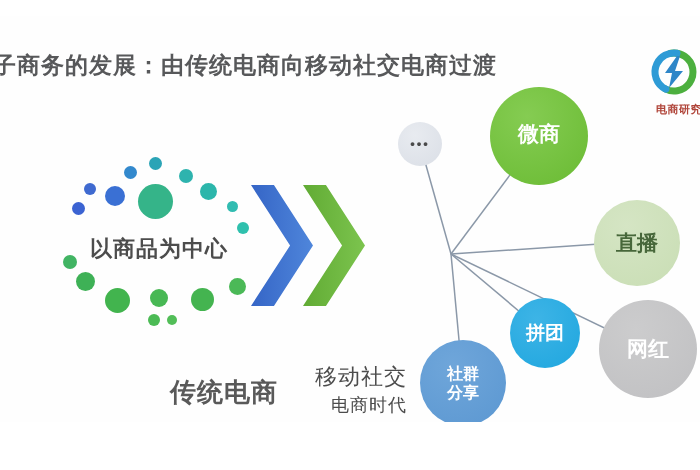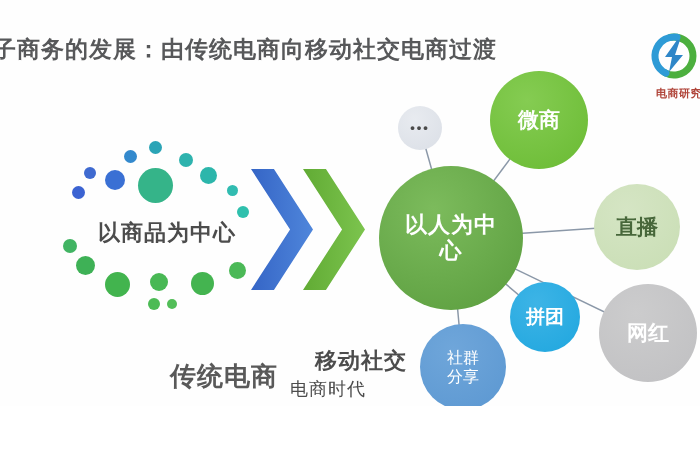--- a/index.html
+++ b/index.html
@@ -1,34 +1,35 @@
 <!DOCTYPE html>
 <html><head>
 <meta charset="utf-8">
 <style>
   html,body{margin:0;padding:0;background:#fff;}
   .canvas{
     position:relative;width:700px;height:406px;overflow:hidden;background:#fefefe;
     font-family:"Liberation Sans","DejaVu Sans",sans-serif;
+    margin-top:16px;
   }
   .title{
     position:absolute;left:-7px;top:36px;font-size:23px;font-weight:700;
     color:#57585a;letter-spacing:1px;white-space:nowrap;line-height:1.15;
   }
   
   .logo{position:absolute;left:648px;top:30px;width:60px;height:72px;}
   .logo svg{display:block;}
   .logo-caption{
     position:absolute;left:8px;top:56px;font-size:11px;font-weight:700;
     color:#b0453a;white-space:nowrap;letter-spacing:0.5px;
   }
   
   .dot{position:absolute;border-radius:50%;z-index:1;}
   .left-label{
-    position:absolute;left:68px;top:218px;width:198px;text-align:center;
+    position:absolute;left:60px;top:218px;width:198px;text-align:center;
     font-size:22px;font-weight:600;color:#4c4c4c;z-index:2;letter-spacing:1px;
   }
   .left-caption{
     position:absolute;left:78px;top:359px;width:200px;text-align:right;
     font-size:26px;font-weight:600;color:#595959;letter-spacing:1px;
   }
   
   .chevron{
     position:absolute;top:169px;width:62px;height:121px;z-index:1;
     clip-path:polygon(0% 0%,37% 0%,100% 50%,37% 100%,0% 100%,63% 50%);
@@ -40,24 +41,24 @@
   
   .sat,.hub{
     position:absolute;border-radius:50%;display:flex;align-items:center;justify-content:center;
     z-index:3;text-align:center;
   }
   .sat span,.hub span{display:block;line-height:1.2;}
   .hub{z-index:3;}
   .hub span{width:94px;font-weight:600;letter-spacing:1px;}
   .right-caption1{
     position:absolute;left:300px;top:346px;width:122px;text-align:center;
-    font-size:22px;font-weight:700;color:#4c4c4c;letter-spacing:1px;
+    font-size:22px;font-weight:400;color:#4c4c4c;letter-spacing:1px;
   }
   .right-caption2{
-    position:absolute;left:290px;top:377px;width:124px;text-align:left;
+    position:absolute;left:283px;top:377px;width:124px;text-align:right;
     font-size:18px;font-weight:500;color:#4c4c4c;letter-spacing:1px;
   }
 </style>
 </head>
 <body>
 
 <div class="canvas">
 
   <div class="title">子商务的发展：由传统电商向移动社交电商过渡</div>
 
@@ -98,41 +99,38 @@
 
   <svg id="connector-layer" width="700" height="470">
       <line x1="451" y1="238" x2="420" y2="128" stroke="#8b98a8" stroke-width="1.5"></line>
       <line x1="451" y1="238" x2="539" y2="120" stroke="#8b98a8" stroke-width="1.5"></line>
       <line x1="451" y1="238" x2="614" y2="227" stroke="#8b98a8" stroke-width="1.5"></line>
       <line x1="451" y1="238" x2="545" y2="317" stroke="#8b98a8" stroke-width="1.5"></line>
       <line x1="451" y1="238" x2="648" y2="333" stroke="#8b98a8" stroke-width="1.5"></line>
       <line x1="451" y1="238" x2="463" y2="367" stroke="#8b98a8" stroke-width="1.5"></line>
     </svg>
 
-  <div class="hub" id="hub" style="left: 379px; top: 166px; width: 144px; height: 144px; background: radial-gradient(circle at 38% 30%, rgb(124, 187, 92), rgb(97, 163, 68) 78%); color: rgb(255, 255, 255); font-size: 22px;">
-    <span>以人为中心</span>
-  </div>
 
   <div id="satellite-layer">
       <div class="sat" style="left: 398px; top: 106px; width: 44px; height: 44px; background: radial-gradient(circle at 38% 30%, rgb(232, 235, 240), rgb(221, 225, 232) 80%); color: rgb(74, 74, 74); font-size: 13px; font-weight: 700; letter-spacing: 2px;">
         <span>•••</span>
       </div>
-      <div class="sat" style="left: 490px; top: 71px; width: 98px; height: 98px; background: radial-gradient(circle at 38% 30%, rgb(133, 204, 82), rgb(111, 190, 57) 80%); color: rgb(255, 255, 255); font-size: 21px; font-weight: 700;">
+      <div class="sat" style="left: 490px; top: 71px; width: 98px; height: 98px; background: radial-gradient(circle at 38% 30%, rgb(133, 204, 82), rgb(111, 190, 57) 80%); color: rgb(255, 255, 255); font-size: 21px; font-weight: 700; font-family: Liberation Mono, monospace;">
         <span>微商</span>
       </div>
       <div class="sat" style="left: 594px; top: 184px; width: 86px; height: 86px; background: radial-gradient(circle at 38% 30%, rgb(213, 229, 196), rgb(203, 223, 183) 80%); color: rgb(71, 103, 58); font-size: 21px; font-weight: 700;">
         <span>直播</span>
       </div>
       <div class="sat" style="left: 510px; top: 282px; width: 70px; height: 70px; background: radial-gradient(circle at 38% 30%, rgb(61, 180, 230), rgb(37, 169, 224) 80%); color: rgb(255, 255, 255); font-size: 19px; font-weight: 700; justify-content: center;">
         <span>拼团</span>
       </div>
       <div class="sat" style="left: 599px; top: 284px; width: 98px; height: 98px; background: radial-gradient(circle at 38% 30%, rgb(204, 204, 205), rgb(194, 194, 196) 80%); color: rgb(255, 255, 255); font-size: 21px; font-weight: 700; justify-content: center;">
         <span>网红</span>
       </div>
-      <div class="sat" style="left: 420px; top: 324px; width: 86px; height: 86px; background: radial-gradient(circle at 38% 30%, rgb(111, 166, 218), rgb(95, 154, 211) 80%); color: rgb(255, 255, 255); font-size: 16px; font-weight: 400;">
+      <div class="sat" style="left: 420px; top: 324px; width: 86px; height: 86px; background: radial-gradient(circle at 38% 30%, rgb(111, 166, 218), rgb(95, 154, 211) 80%); color: rgb(255, 255, 255); font-size: 16px; font-weight: 700;">
         <span style="width: 34px;">社群分享</span>
       </div>
     </div>
 
   <div class="right-caption1">移动社交</div>
   <div class="right-caption2">电商时代</div>
 
 </div>
 
 </body></html>

